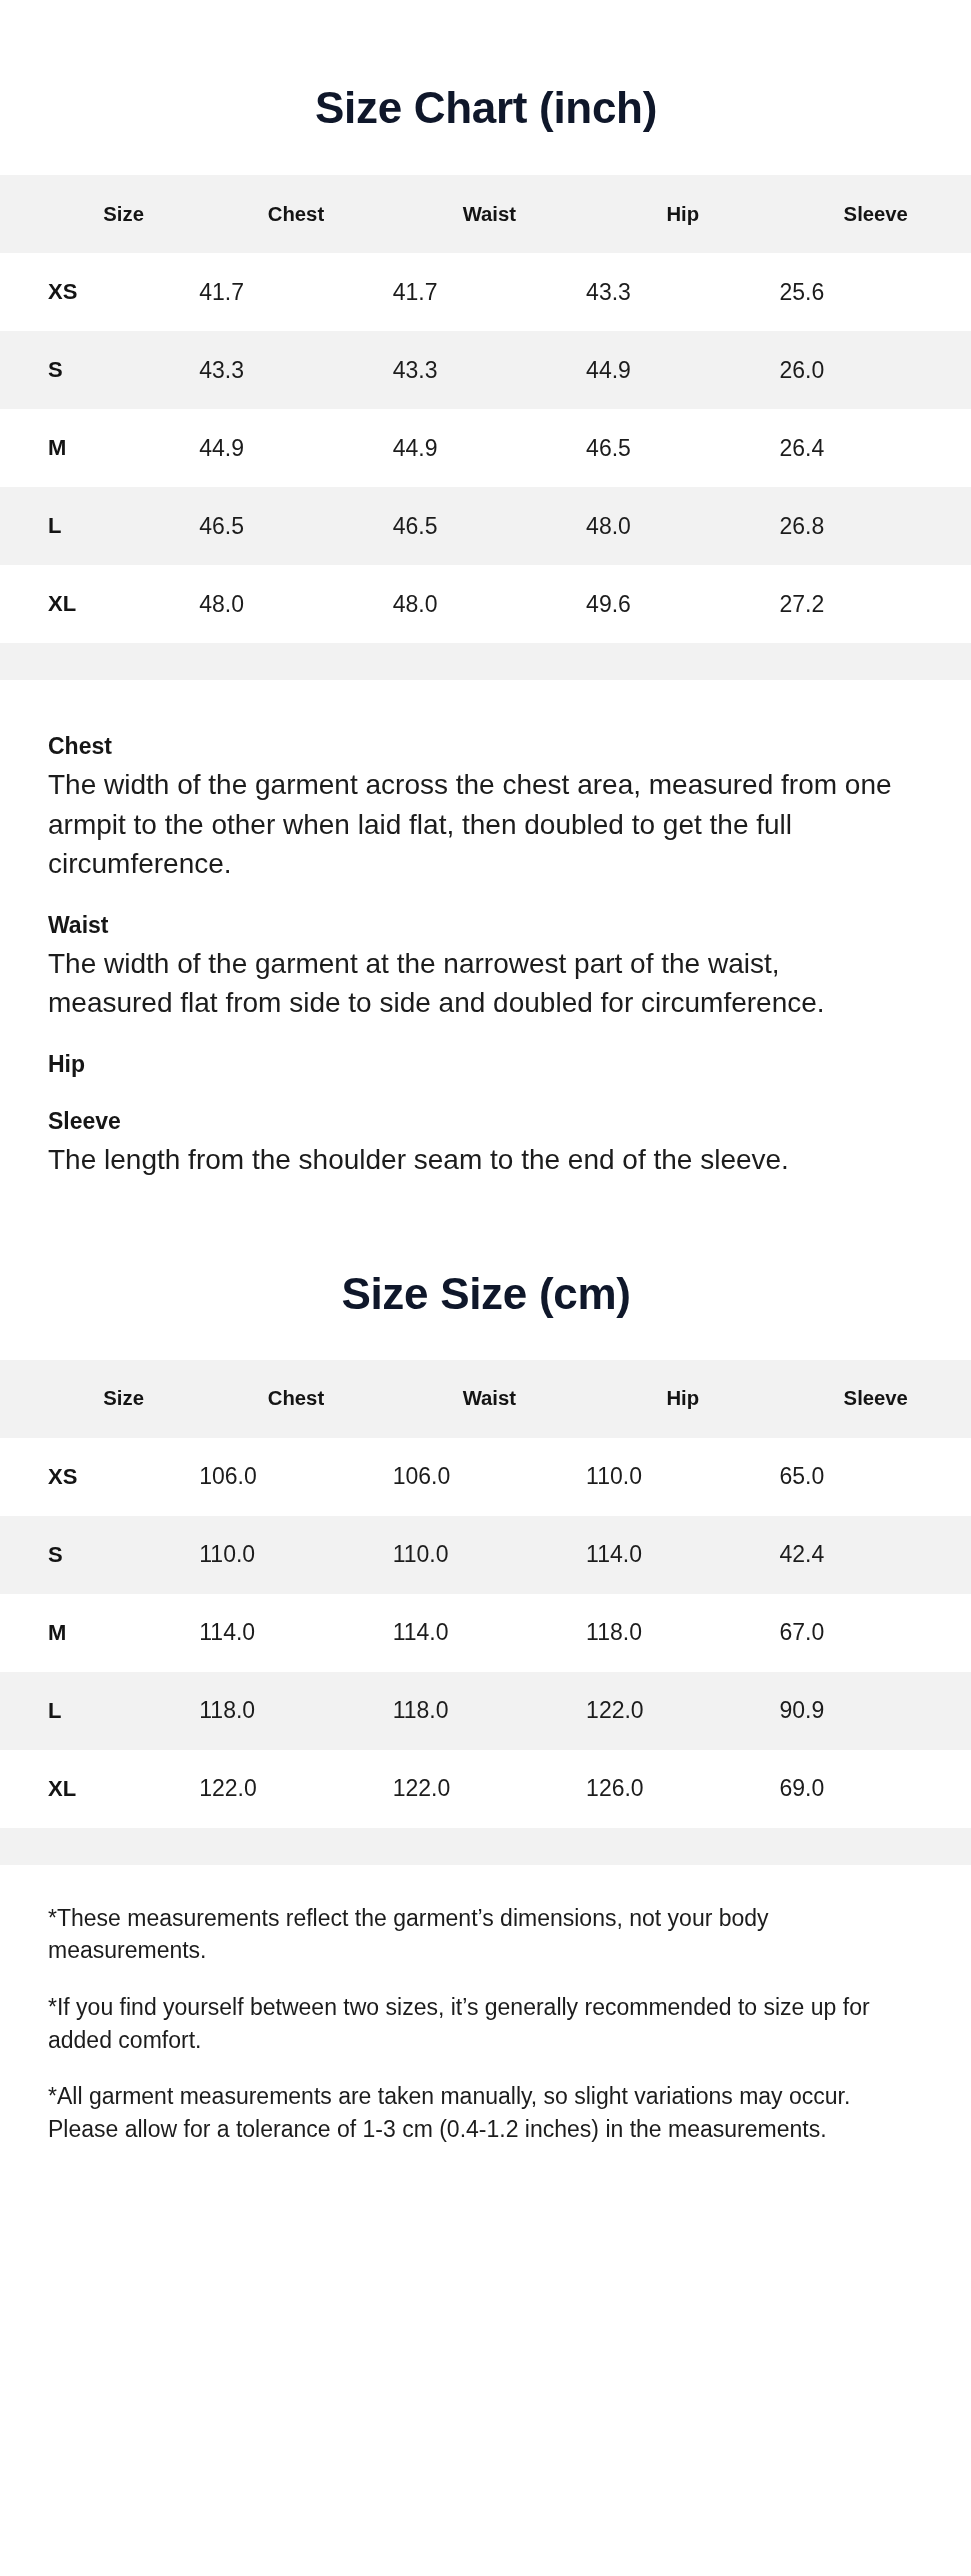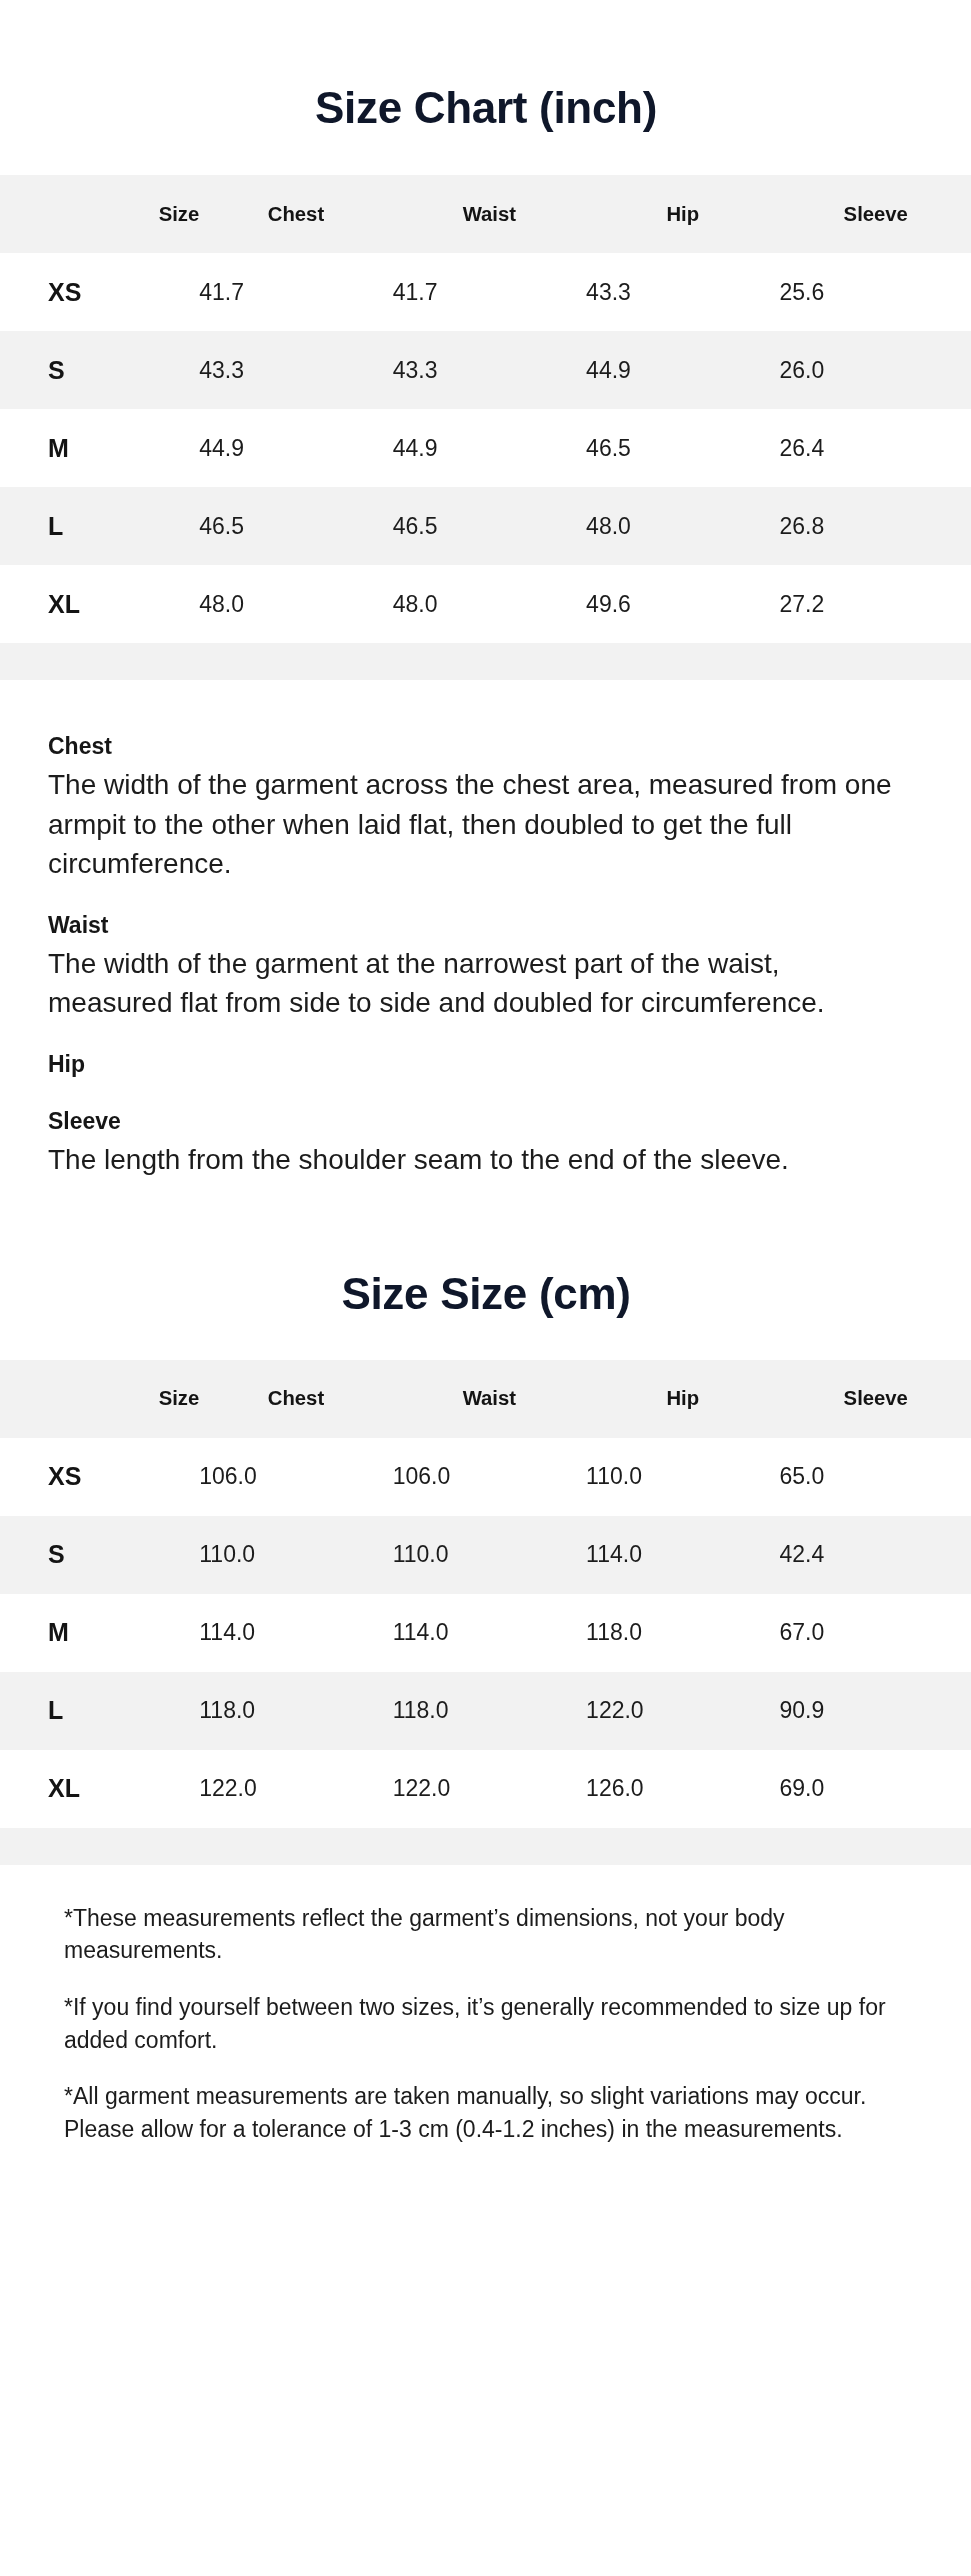--- a/index.html
+++ b/index.html
@@ -51,32 +51,32 @@
   .size-table thead tr {
     background: #f2f2f2;
   }
   .size-table thead th {
     font-size: 20.3px;
     font-weight: 700;
     color: #141414;
     text-align: center;
   }
   .size-table thead th.col-size {
-    text-align: right;
+    text-align: center;
     padding-left: 48px;
   }
   .size-table tbody td {
     font-size: 23px;
     color: #1c1c1c;
     text-align: left;
   }
   .size-table tbody td.col-size {
     text-align: left;
     padding-left: 48px;
-    font-size: 25px;
+    font-size: 22px;
     font-weight: 700;
     color: #141414;
   }
   .size-table tbody tr.odd {
     background: #ffffff;
   }
   .size-table tbody tr.even {
     background: #f2f2f2;
   }
   .table-footer-band {
@@ -118,21 +118,21 @@
   }
 
   
   .notes {
     padding: 37px 48px 0 48px;
   }
   .note {
     font-size: 23px;
     line-height: 1.42;
     color: #1c1c1c;
-    margin: 0 0 24px 16px;
+    margin: 0 0 24px 0;
     max-width: 867px;
   }
   .note:last-child {
     margin-bottom: 0;
   }
 </style>
 </head>
 <body>
 
 <div class="page">

